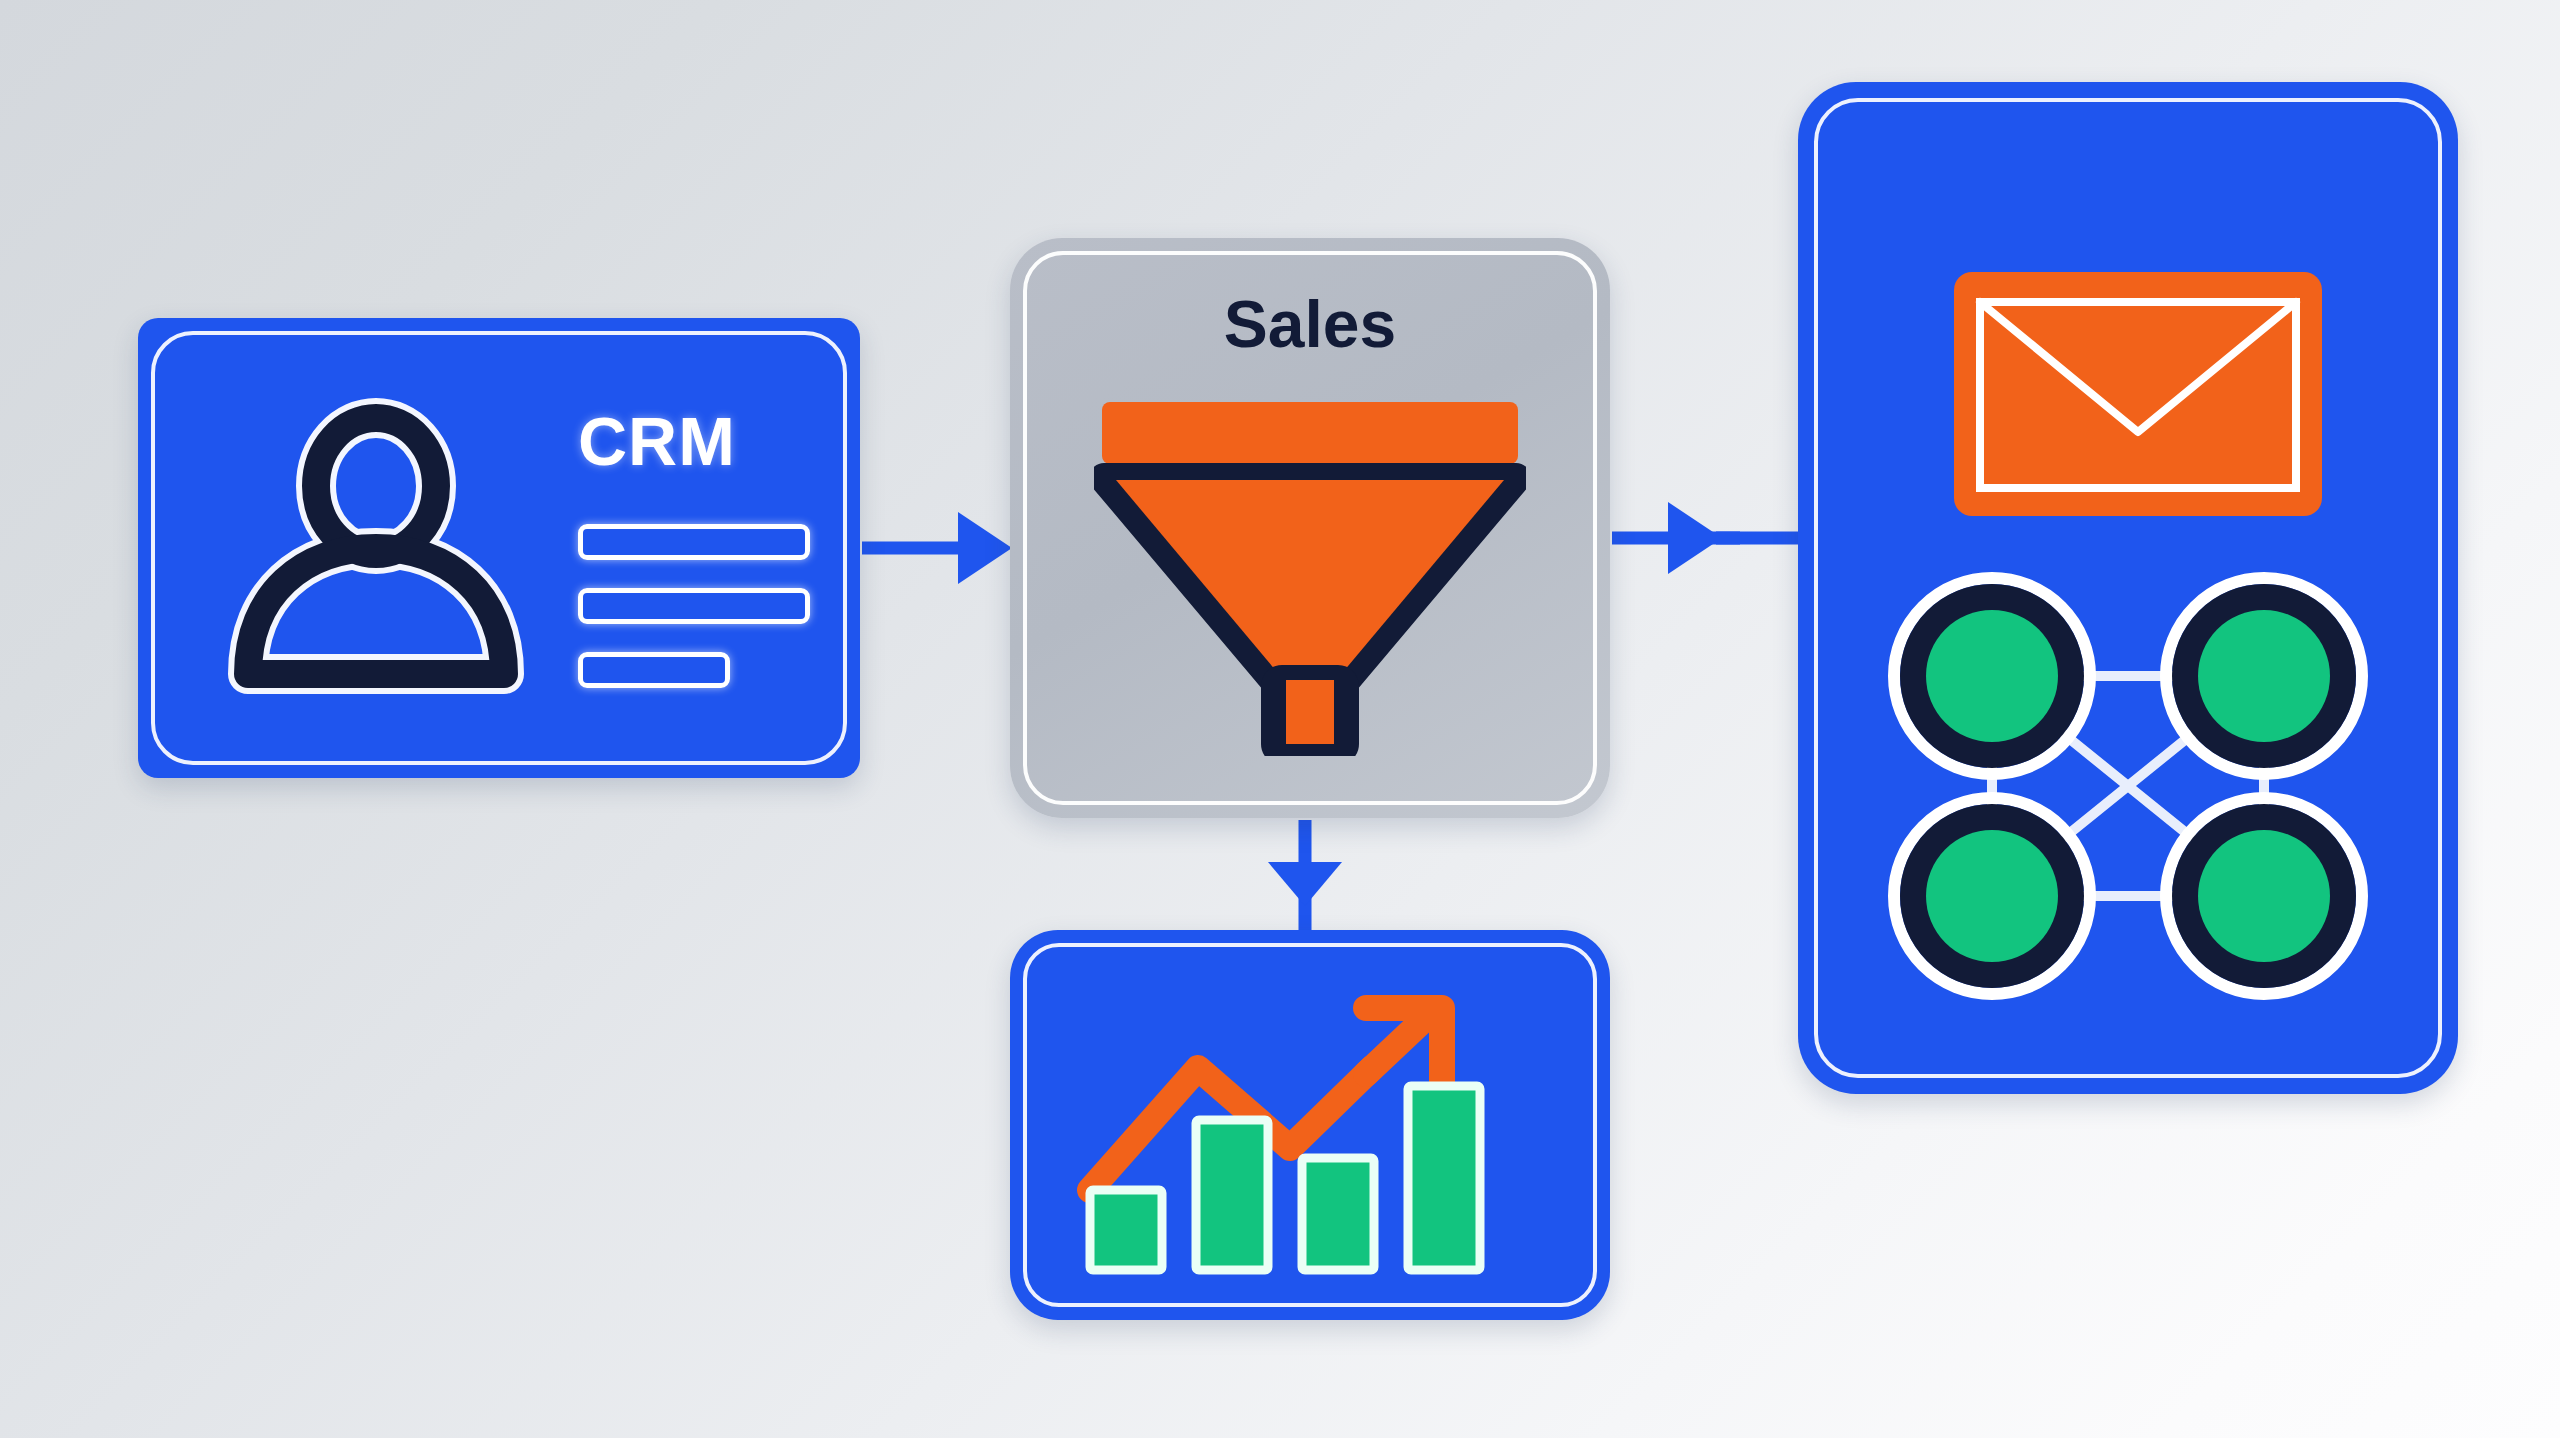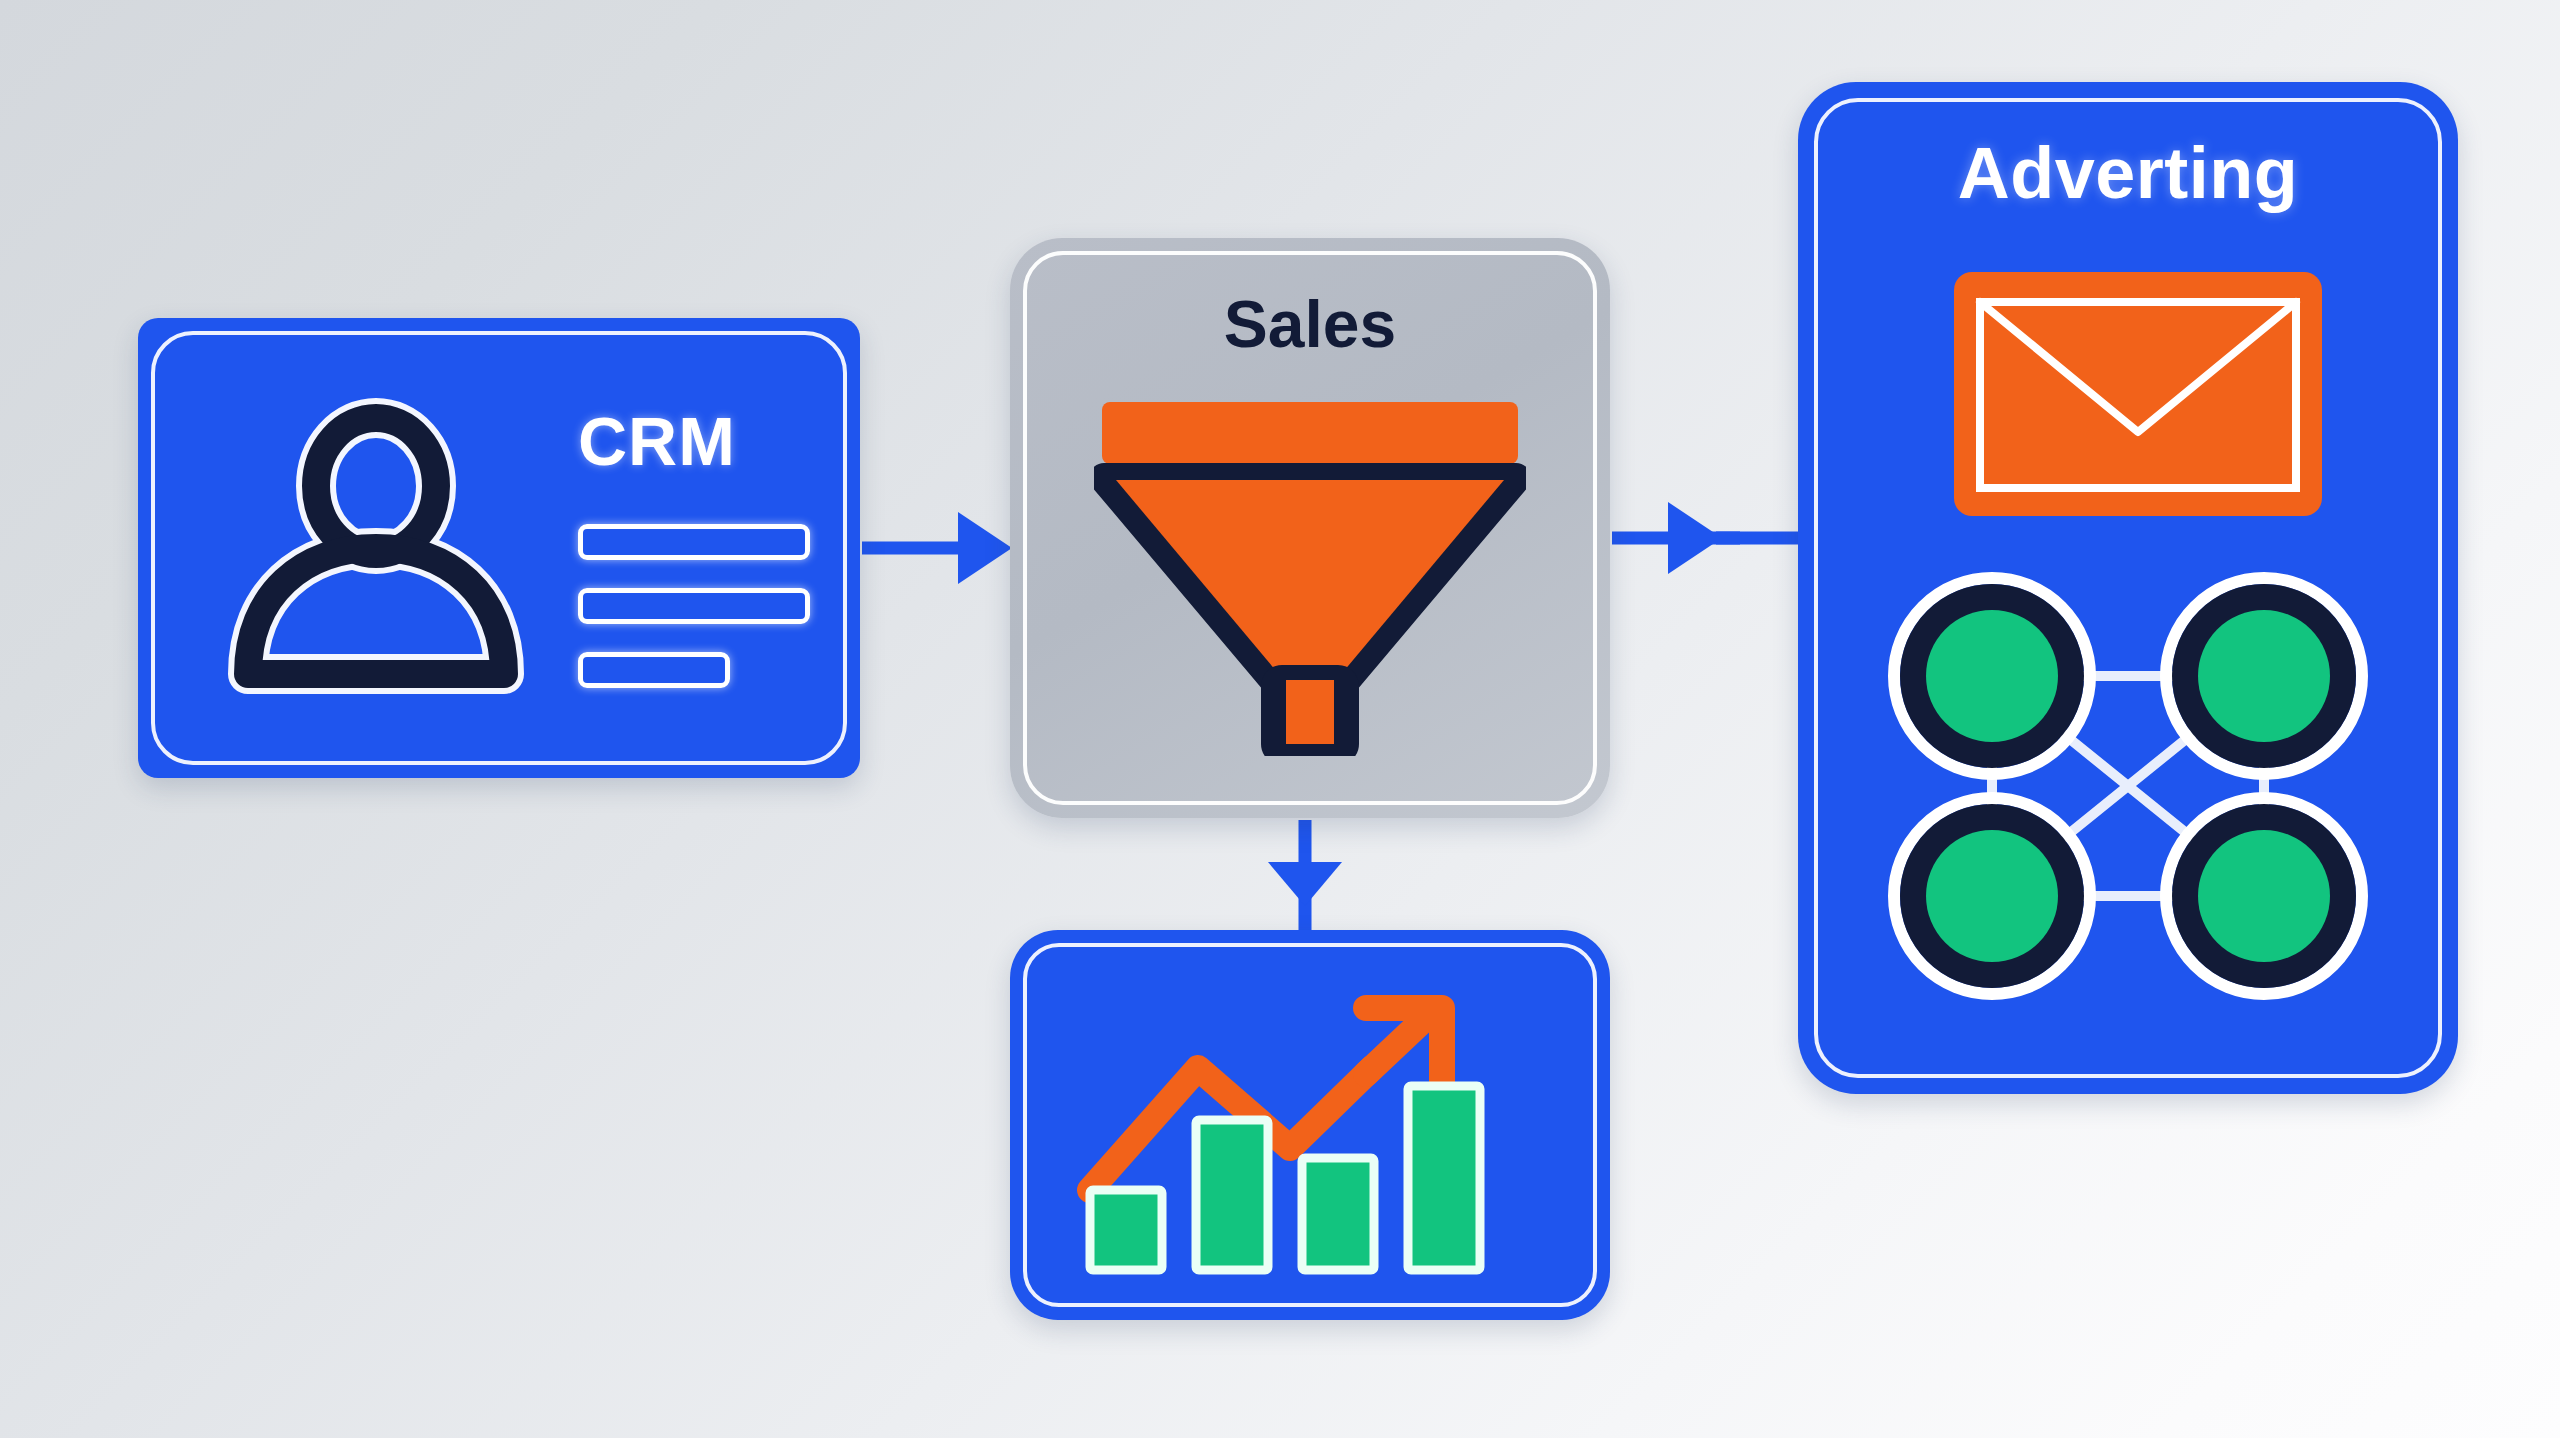--- a/index.html
+++ b/index.html
@@ -279,21 +279,20 @@
         <rect x="126" y="148" width="72" height="150" rx="3" fill="#12c47f" stroke="#eafff6" stroke-width="9"></rect>
         <rect x="232" y="186" width="72" height="112" rx="3" fill="#12c47f" stroke="#eafff6" stroke-width="9"></rect>
         <rect x="338" y="114" width="72" height="184" rx="3" fill="#12c47f" stroke="#eafff6" stroke-width="9"></rect>
       </g>
     </svg>
   </div>
 
   <div class="card" id="advertising-card">
     <div class="card-inner-border"></div>
 
-    <div class="ad-label">Adverting</div>
 
     <svg class="envelope-icon" viewBox="0 0 368 244">
       <rect x="0" y="0" width="368" height="244" rx="18" fill="#f2621a"></rect>
       <rect x="26" y="30" width="316" height="186" fill="none" stroke="#ffffff" stroke-width="8"></rect>
       <polyline points="26,30 184,160 342,30" fill="none" stroke="#ffffff" stroke-width="8" stroke-linejoin="round" stroke-linecap="round"></polyline>
     </svg>
 
     <svg class="network-icon" viewBox="0 0 516 440">
 
       <g stroke="#e8eefc" stroke-width="10" stroke-linecap="round">

